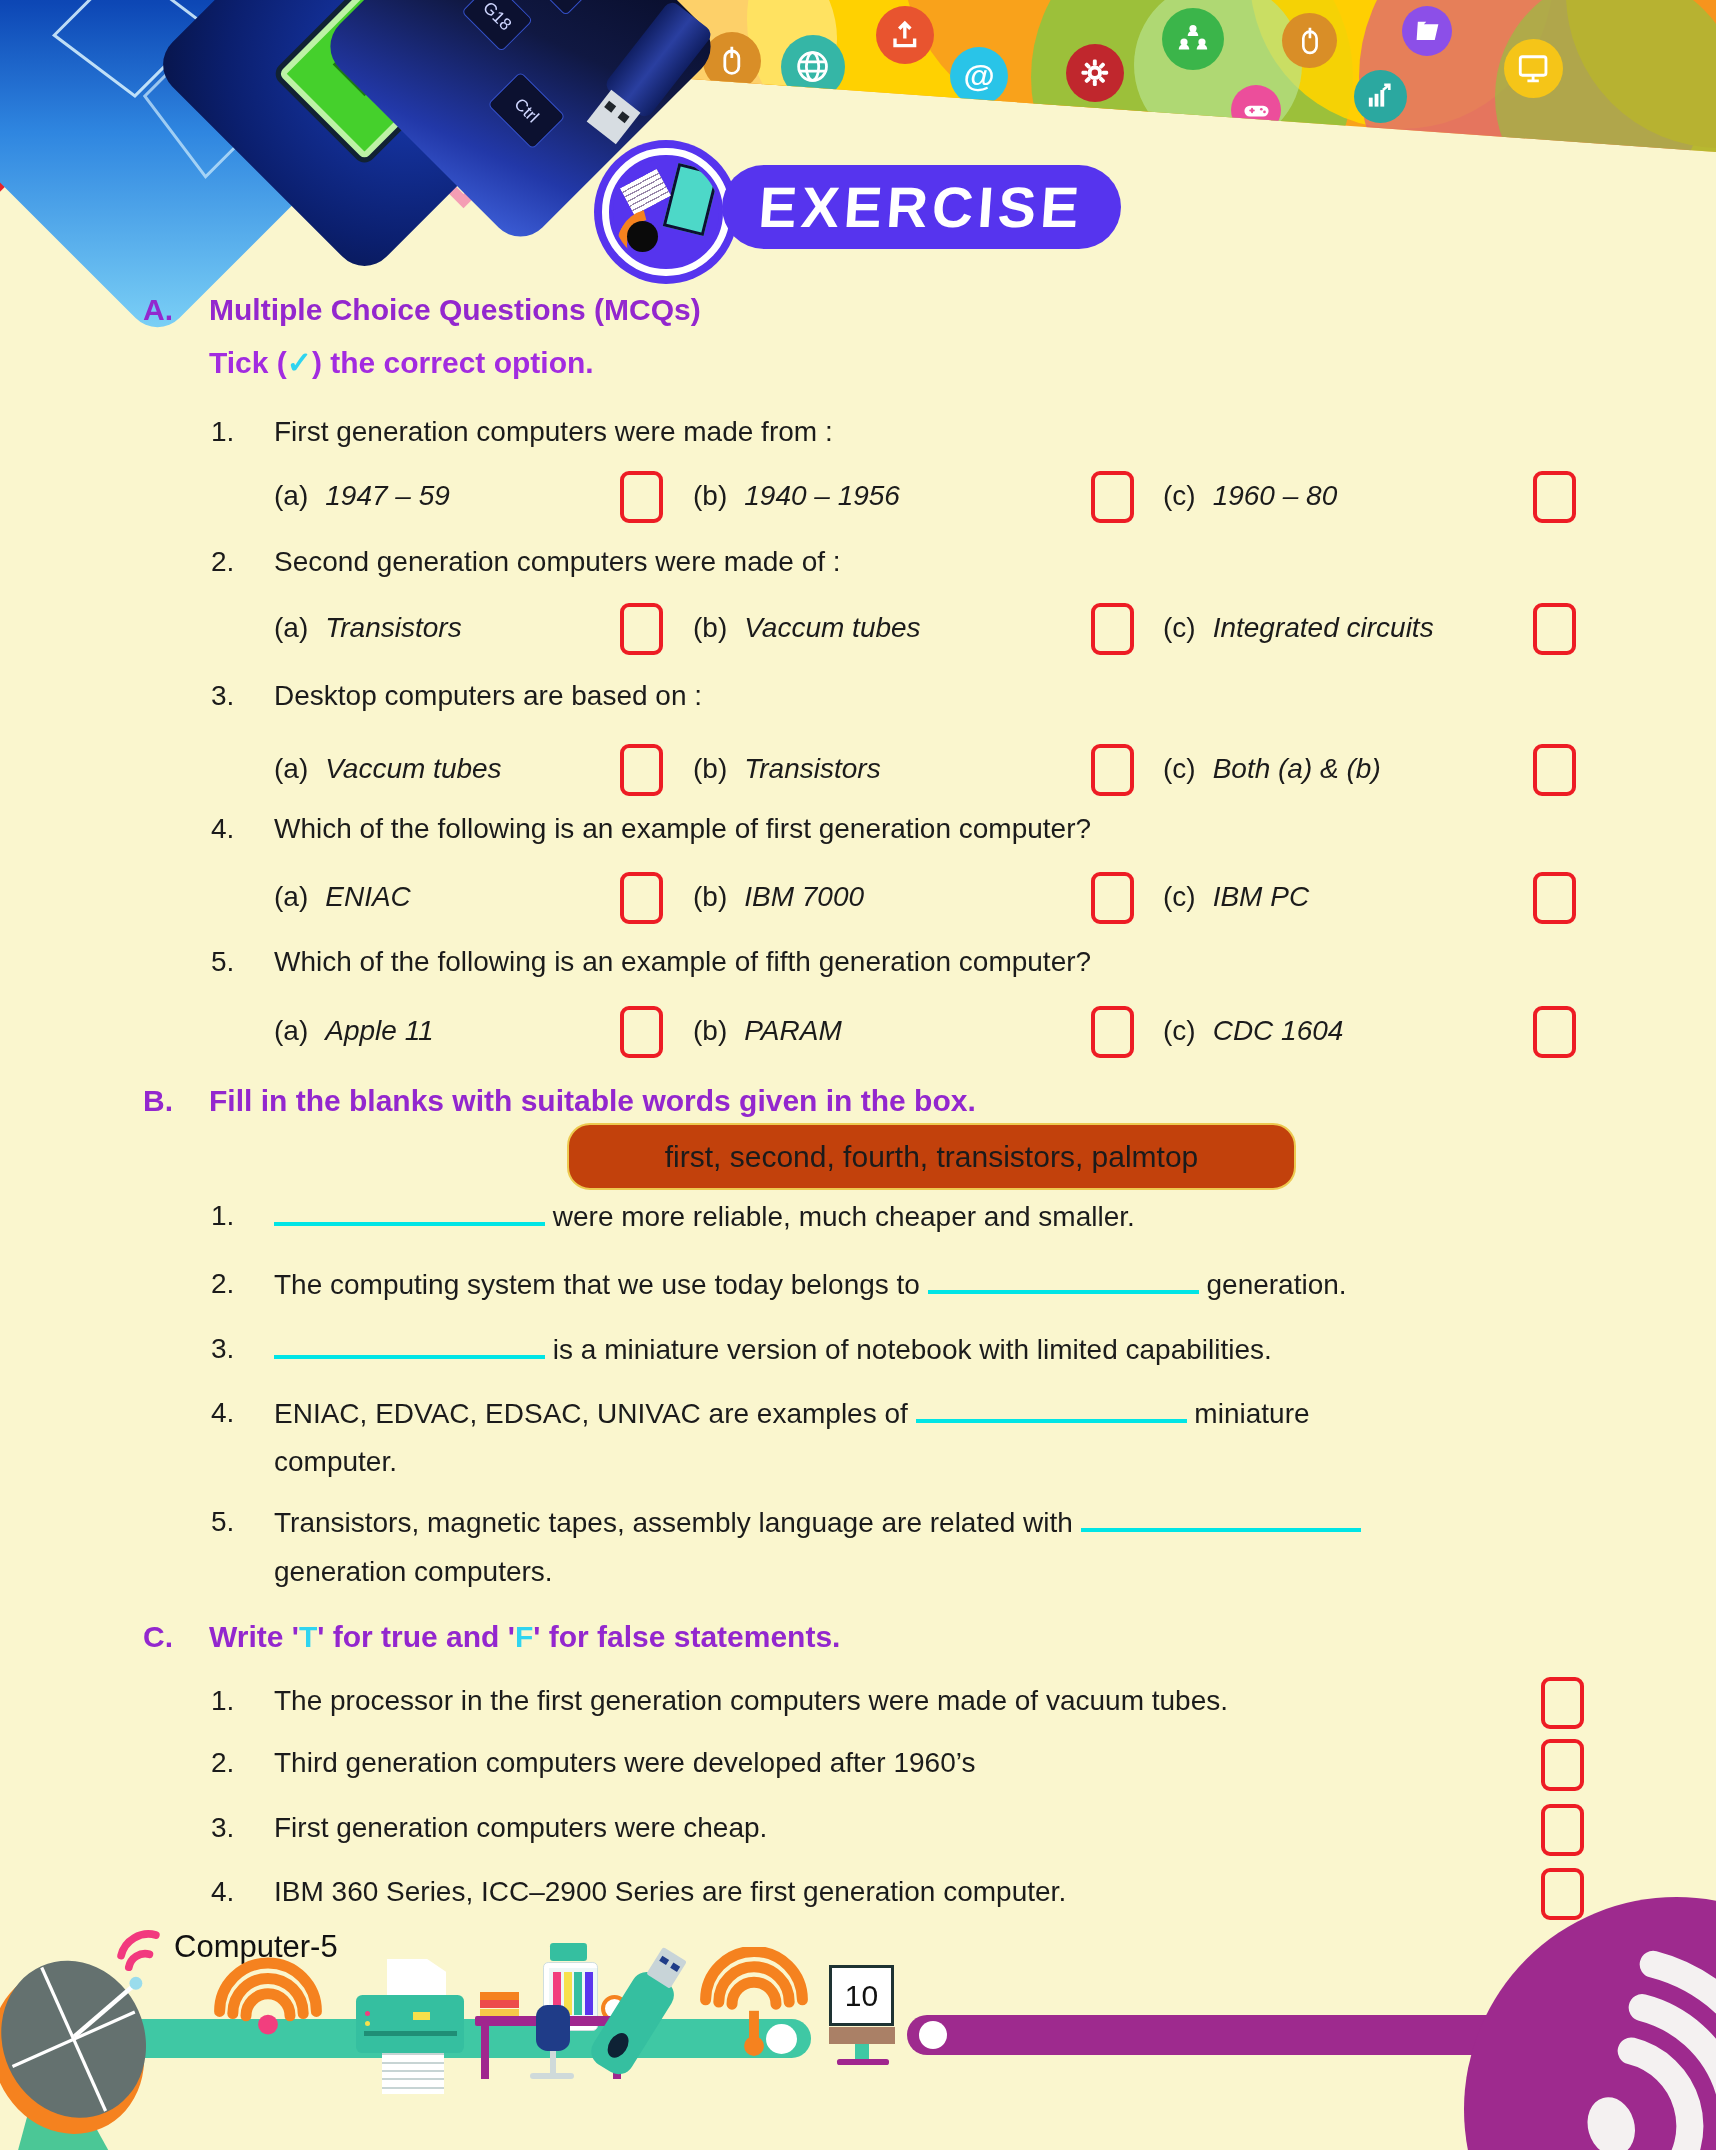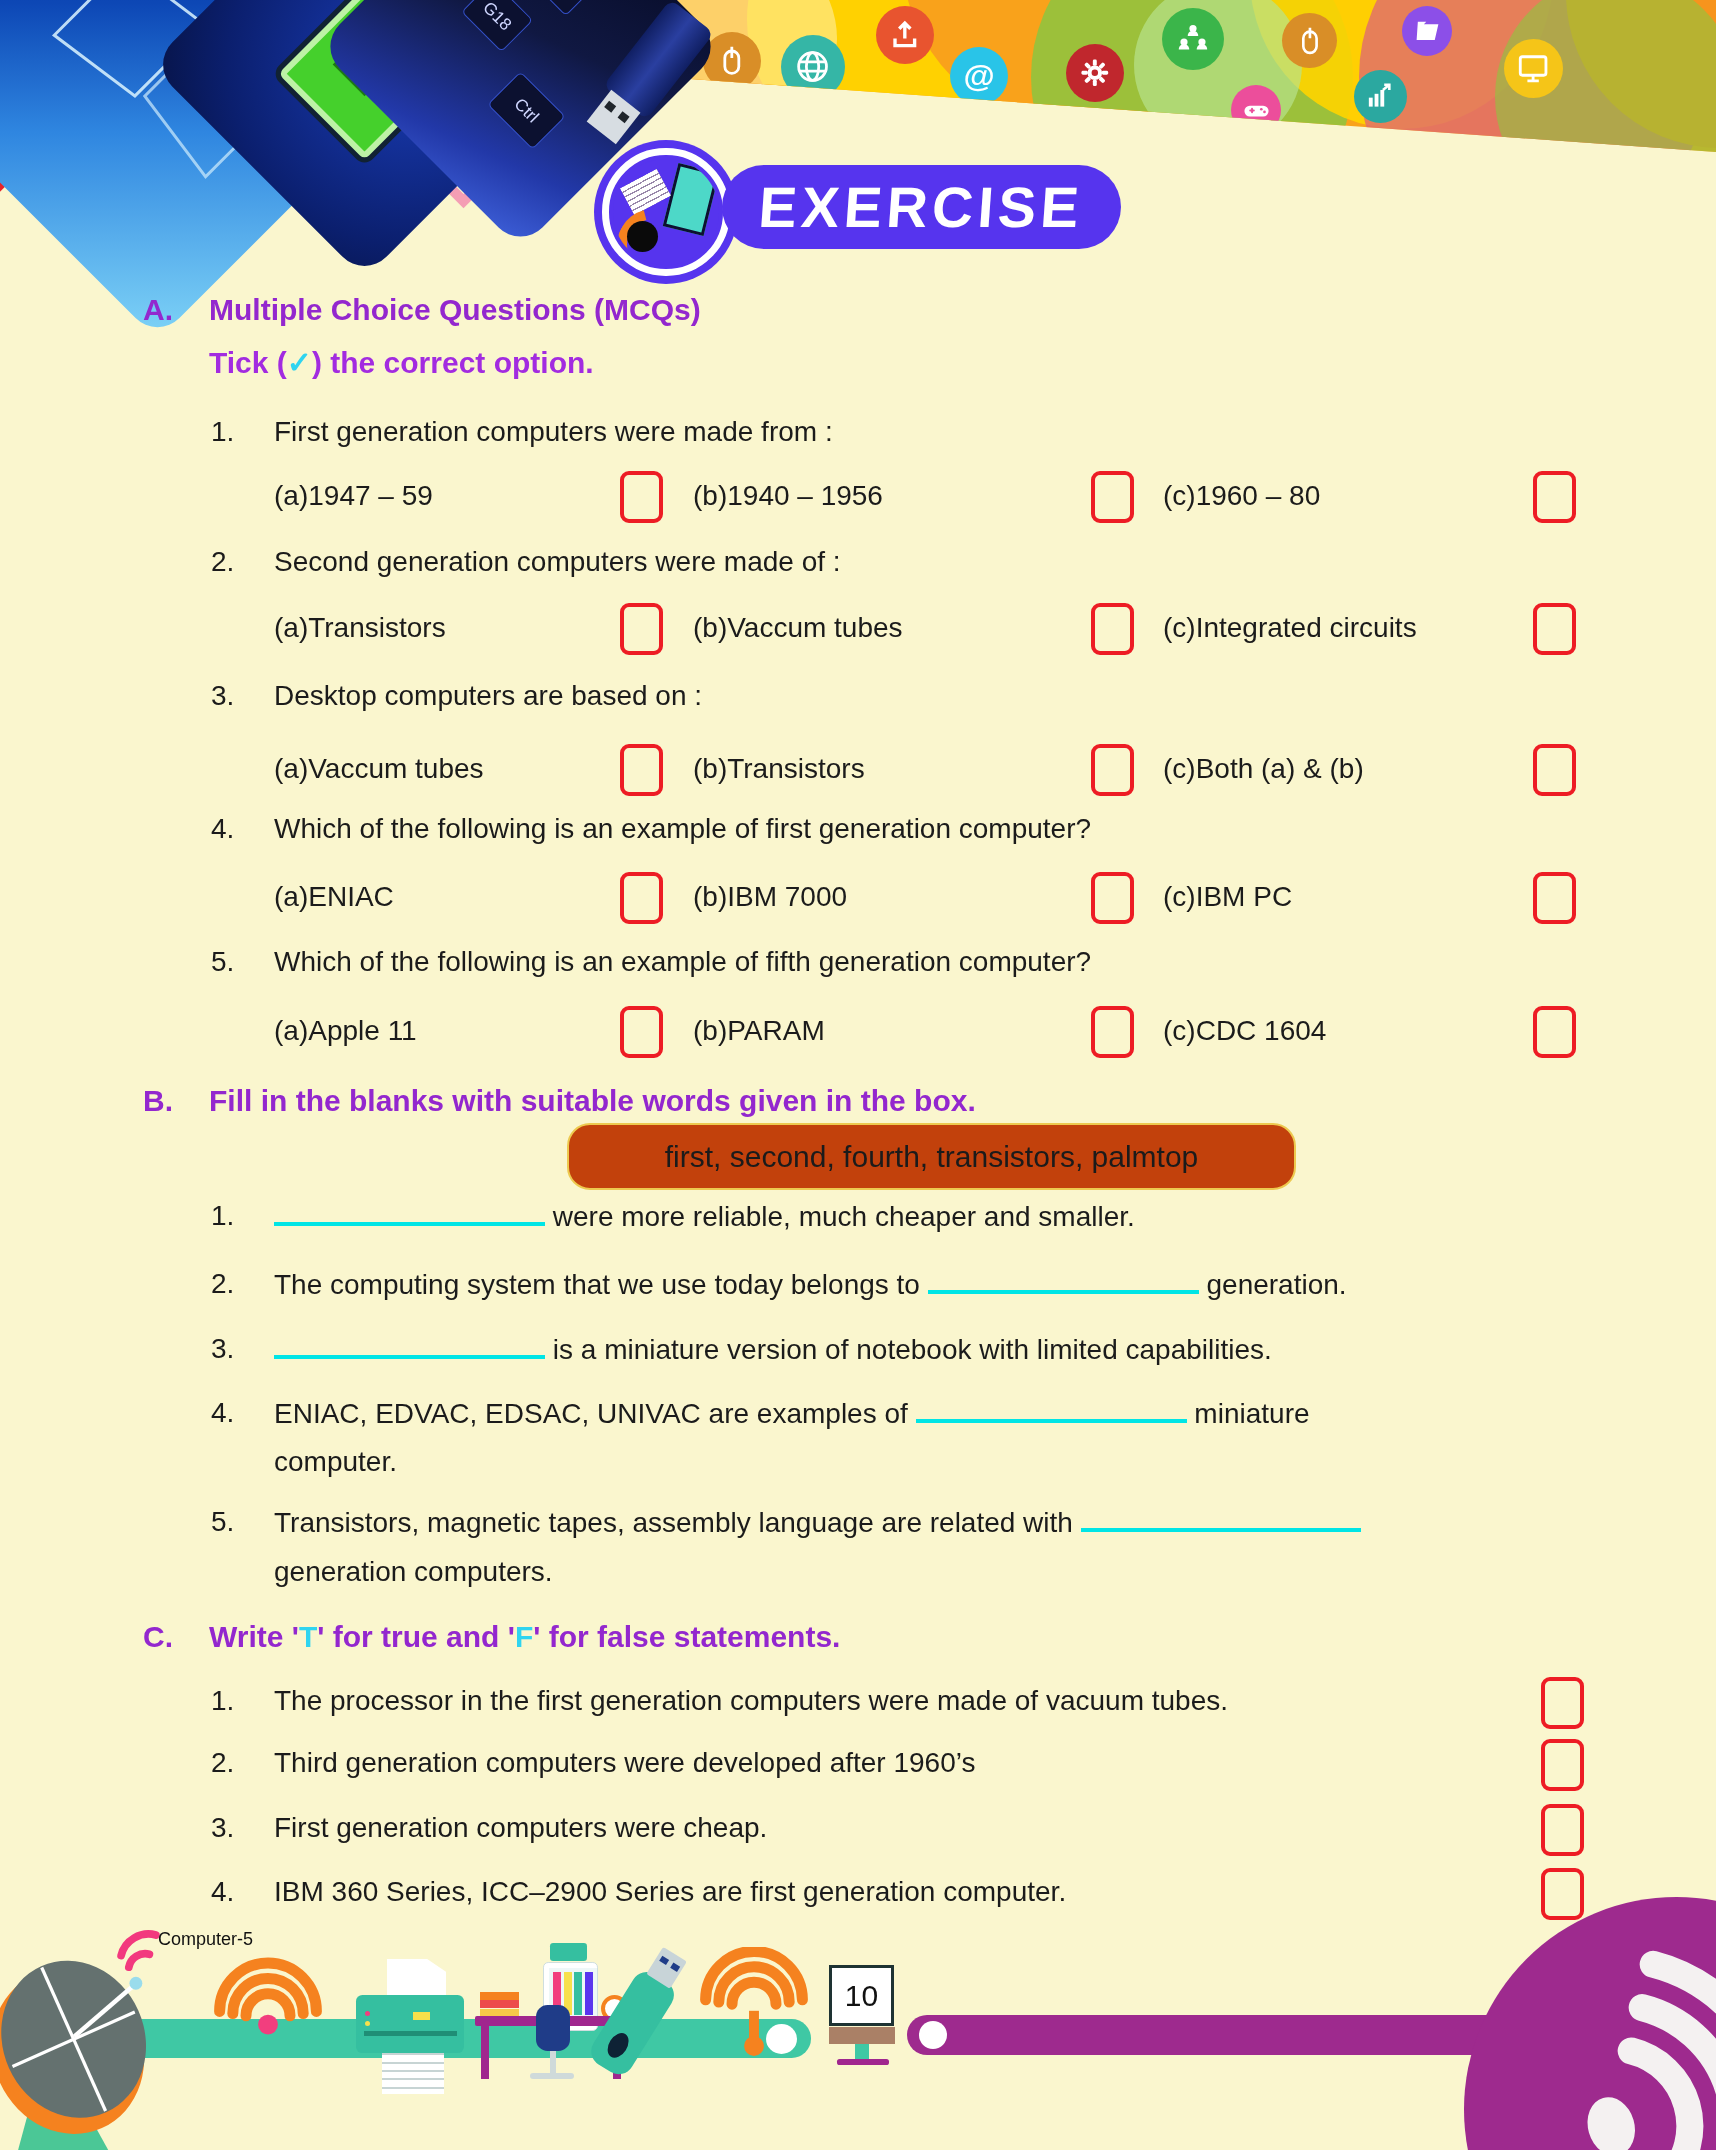--- a/index.html
+++ b/index.html
@@ -62,33 +62,33 @@
   .row{position:absolute;left:0;width:1716px;height:52px;font-size:28px;color:#1b1b1b;white-space:nowrap;}
   .row .num{position:absolute;left:211px;}
   .row .qtext{position:absolute;left:274px;}
   .heading{font-weight:bold;color:#9327CE;font-size:30px;}
   .heading .sletter{position:absolute;left:143px;}
   .heading .stitle{position:absolute;left:209px;}
   .cyan{color:#2FD4F0;}
   .opt{position:absolute;}
   .oa{left:274px;} .ob{left:693px;} .oc{left:1163px;}
   .olabel{display:inline-block;}
-  .otext{display:inline-block;}
+  .otext{display:inline-block;margin-left:17px;font-style:italic;}
   .checkbox{position:absolute;width:35px;height:44px;border:4.5px solid #ED1C24;border-radius:9px;top:-9px;background:transparent;}
   .cb1{left:620px;} .cb2{left:1091px;} .cb3{left:1533px;}
   .tfbox{position:absolute;left:1541px;width:35px;height:44px;border:4.5px solid #ED1C24;border-radius:9px;top:-7.7px;}
   .blank{display:inline-block;width:271px;height:22px;border-bottom:4.5px solid #00E5E5;}
   .fillline{position:absolute;left:274px;}
   .wordbox{position:absolute;left:567px;top:1123px;width:725px;height:63px;background:#c2410c;
      border:2.6px solid #EDC94F;border-radius:23px;display:flex;align-items:center;justify-content:center;
      font-size:30px;color:#1b1b1b;}
   
   .tealbar{position:absolute;left:0;top:2019px;width:811px;height:39px;background:#3FC8A4;border-radius:0 19.3px 19.3px 0;}
   .tealbar .oval{position:absolute;right:14px;top:4.5px;width:31px;height:30px;background:#fff;border-radius:50%;}
-  .booklabel{position:absolute;left:158px;top:1929px;font-size:18px;color:#111;}
+  .booklabel{position:absolute;left:174px;top:1929px;font-size:31px;color:#111;}
   .wifi{position:absolute;width:110px;height:110px;}
   .printer{position:absolute;left:356px;top:1959px;width:110px;height:129px;}
   .printer .p-top{position:absolute;left:31px;top:0;width:59px;height:40px;background:#fff;
       clip-path:polygon(0 0,68% 0,100% 32%,100% 100%,0 100%);}
   .printer .p-out{position:absolute;left:26px;top:71px;width:62px;height:64px;background:#fff;
       background-image:repeating-linear-gradient(#fff 0 6.4px,#c7d4d4 6.4px 8.4px);}
   .printer .p-body{position:absolute;left:0;top:36px;width:108px;height:58px;background:#35BFA0;border-radius:6.4px;}
   .printer .p-slot{position:absolute;left:7.7px;top:72px;width:93px;height:5.2px;background:#1F8E76;}
   .printer .p-btn{position:absolute;left:57px;top:53px;width:17px;height:7.7px;background:#F7E04B;}
   .printer .p-d1{position:absolute;left:9px;top:52px;width:5.2px;height:5.2px;border-radius:50%;background:#F23E7E;}

